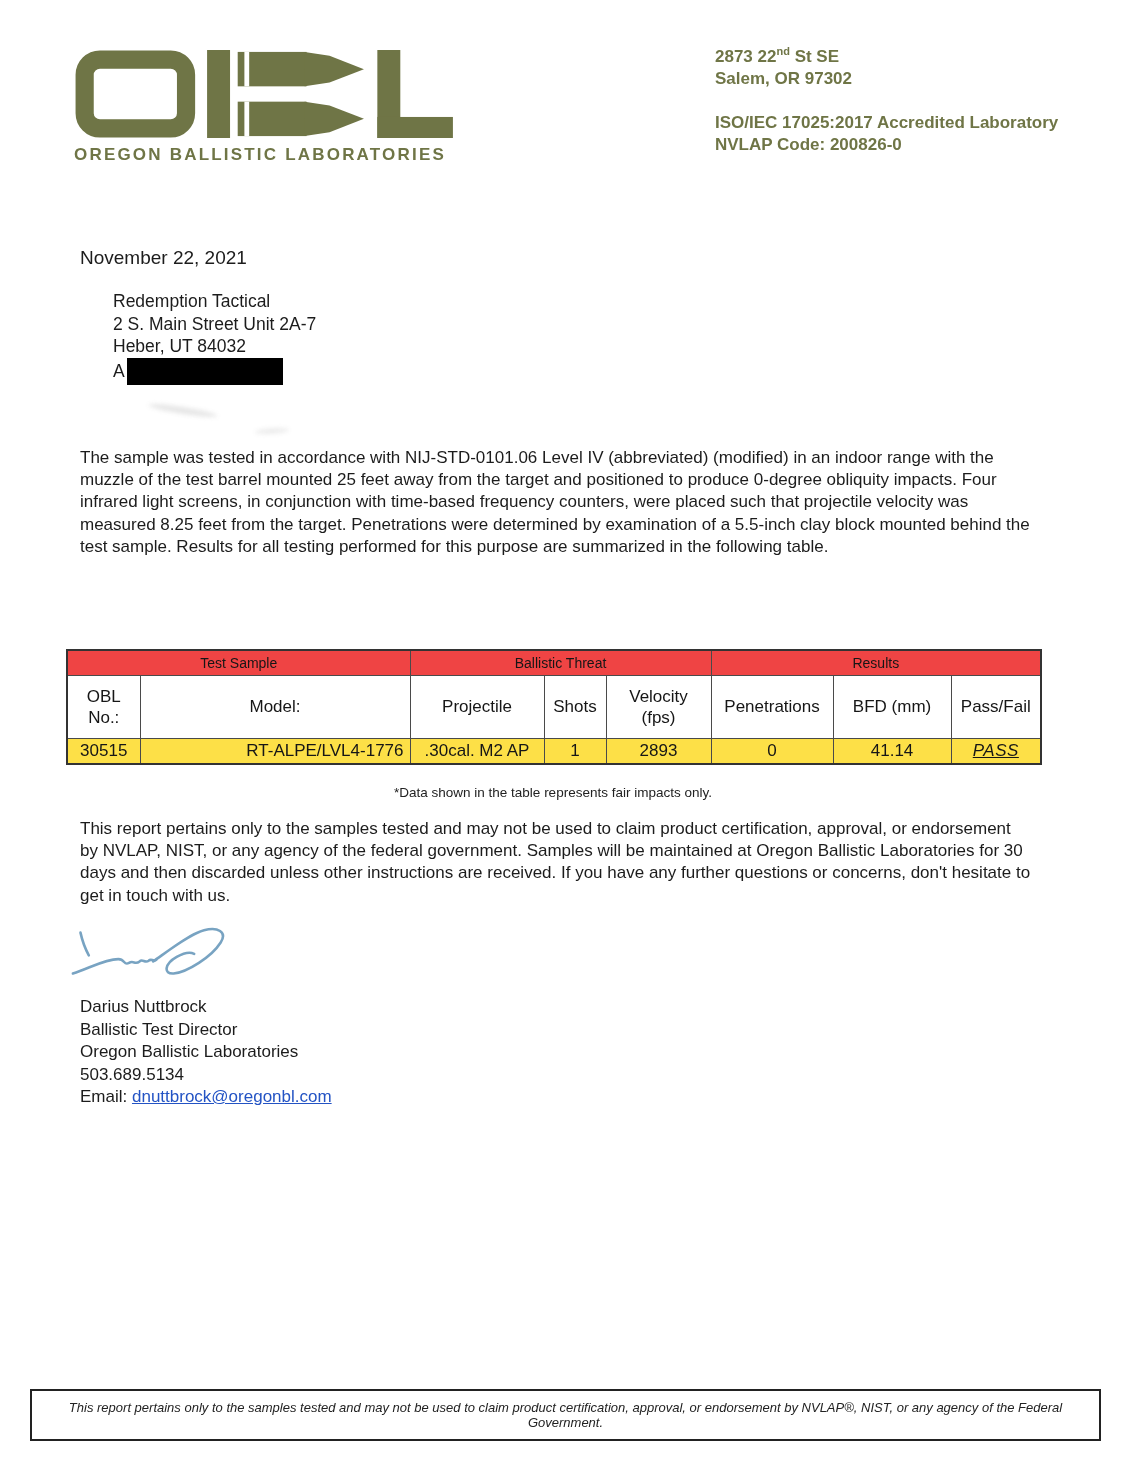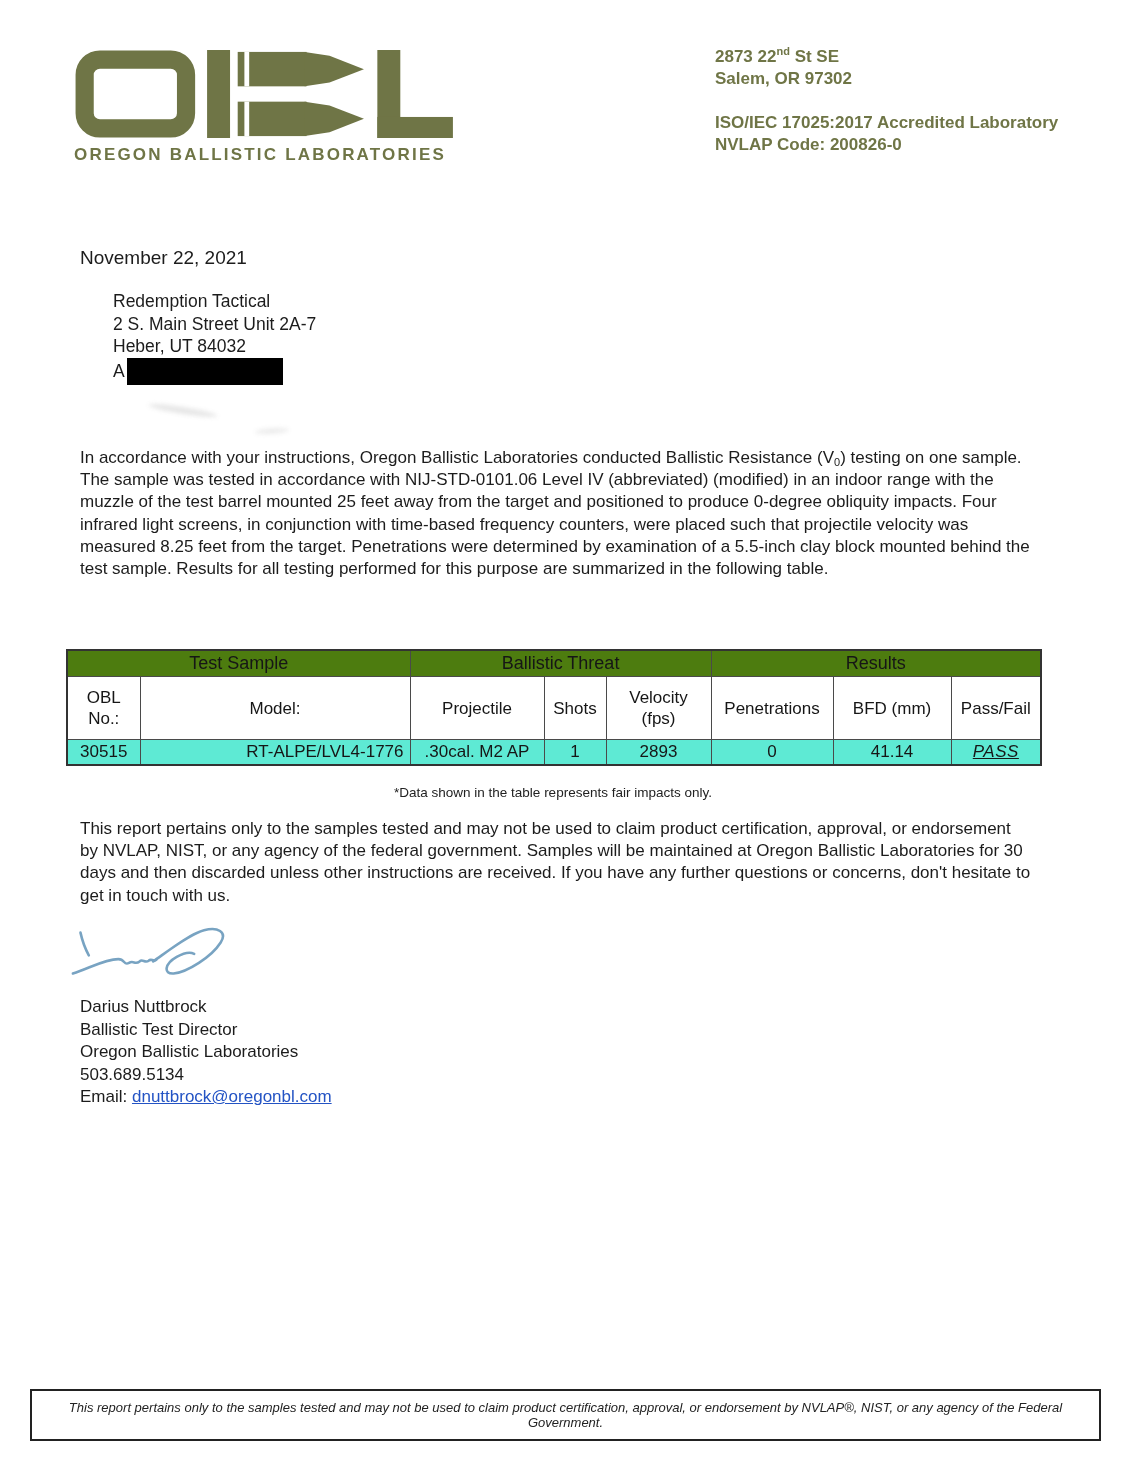--- a/index.html
+++ b/index.html
@@ -75,26 +75,26 @@
   }
   .results-table th, .results-table td {
     border: 1.5px solid #4a4a4a;
     text-align: center;
     vertical-align: middle;
     padding: 2px 6px;
     font-weight: normal;
   }
   .results-table { border: 2.5px solid #333333; }
   .results-table .group-row th {
-    background: #4d7c0f;
+    background: #ef4444;
     height: 25px;
-    font-size: 18px;
+    font-size: 14px;
   }
   .results-table .header-row th { background: #ffffff; height: 63px; line-height: 21px; }
-  .results-table .data-row td { background: #5eead4; height: 20px; }
+  .results-table .data-row td { background: #fde047; height: 20px; }
   .results-table .data-row .model-cell { text-align: right; padding-left: 13px; }
   .pass-cell { font-weight: bold; font-style: italic; text-decoration: underline; letter-spacing: 0.5px; }
   .table-footnote {
     position: absolute; left: 66px; top: 785px; width: 974px;
     text-align: center; font-size: 13.5px; color: #222;
   }
 
   .closing-text {
     position: absolute; left: 80px; top: 818px; width: 952px;
     font-size: 17px; line-height: 22.2px;
@@ -156,21 +156,20 @@
   <div class="recipient">
     <div>Redemption Tactical</div>
     <div>2 S. Main Street Unit 2A-7</div>
     <div>Heber, UT 84032</div>
     <div><span>A</span><span class="redaction-box"></span></div>
   </div>
   <div class="smudge1"></div>
   <div class="smudge2"></div>
 
   <div class="body-text">
-    <p><span>In accordance with your instructions, Oregon Ballistic Laboratories conducted Ballistic Resistance (V</span><sub>0</sub><span>) testing on one sample.</span></p>
     <p>The sample was tested in accordance with NIJ-STD-0101.06 Level IV (abbreviated) (modified) in an indoor range with the muzzle of the test barrel mounted 25 feet away from the target and positioned to produce 0-degree obliquity impacts. Four infrared light screens, in conjunction with time-based frequency counters, were placed such that projectile velocity was measured 8.25 feet from the target. Penetrations were determined by examination of a 5.5-inch clay block mounted behind the test sample. Results for all testing performed for this purpose are summarized in the following table.</p>
   </div>
 
   <table class="results-table">
     <colgroup>
       <col style="width:73px">
         <col style="width:270px">
         <col style="width:134px">
         <col style="width:62px">
       <col style="width:105px">

